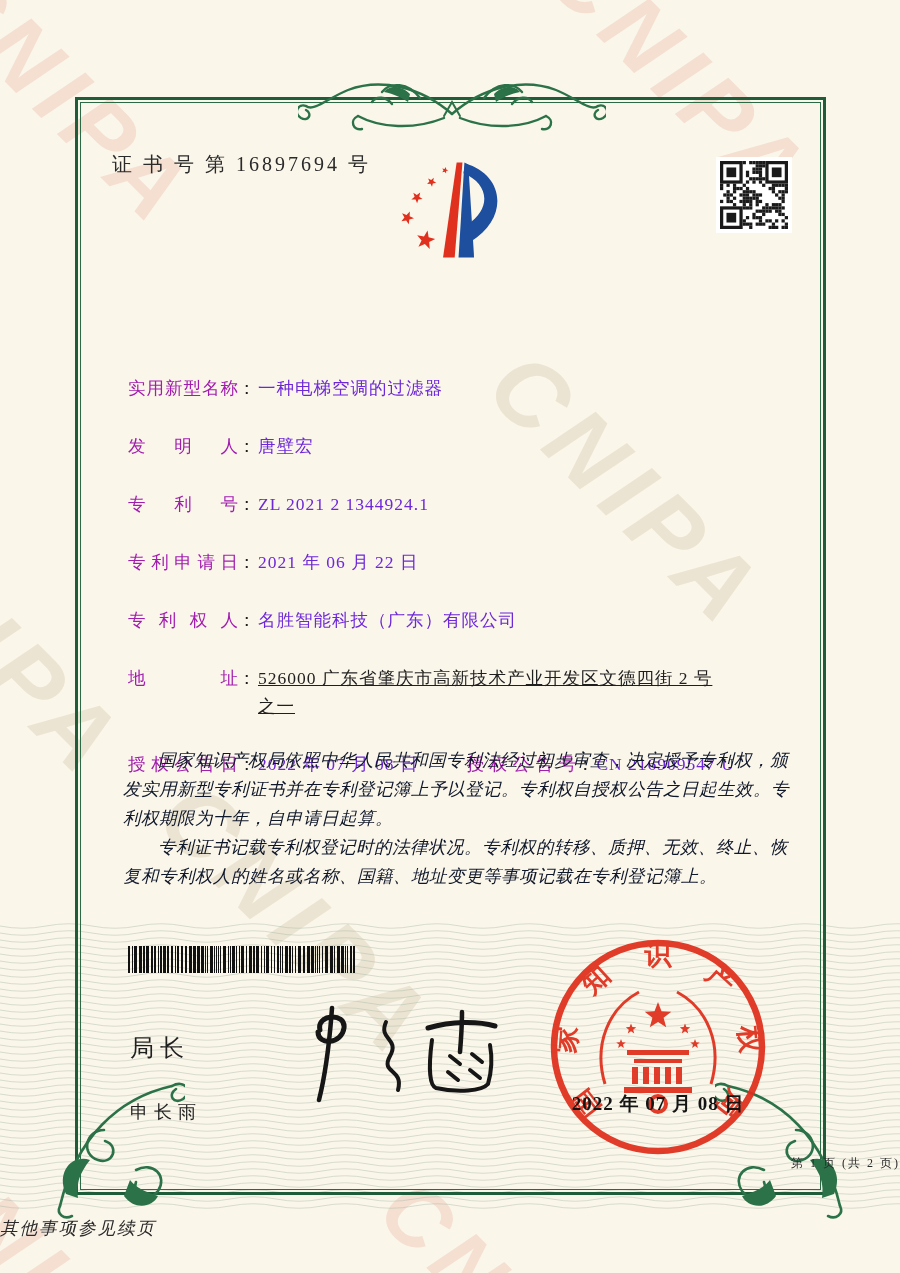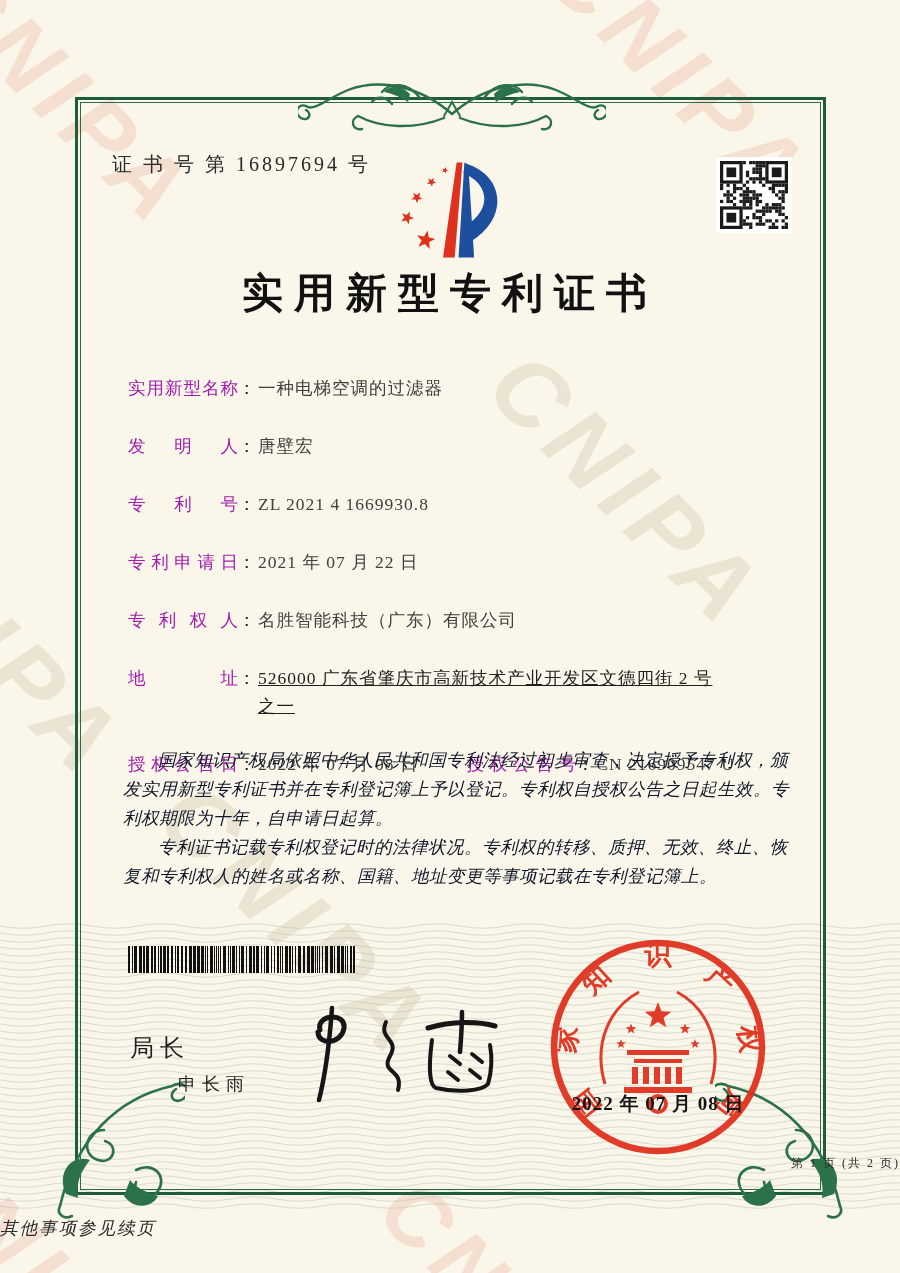--- a/index.html
+++ b/index.html
@@ -33,30 +33,30 @@
     font-size:41px; font-weight:bold; letter-spacing:11px; color:#111;
   }
   #fields { left:128px; top:374px; width:676px; font-size:17.5px; }
   .frow { margin-bottom:30px; line-height:28px; white-space:nowrap; }
   .frow-wrap { white-space:normal; }
   .flabel {
     display:inline-block; width:110px; text-align:justify; text-align-last:justify;
     vertical-align:top; color:#a21caf;
   }
   .fcolon { display:inline-block; width:20px; vertical-align:top; }
-  .fvalue { letter-spacing:1px; color:#404040;margin-top:29px; }
+  .fvalue { letter-spacing:1px; color:#6d28d9;margin-top:29px; }
   .fvalue-block { display:inline-block; vertical-align:top; width:470px; letter-spacing:1px;text-decoration:underline; }
   .grant-row { display:flex; margin-bottom:0; }
   .grant-right { margin-left:48px; }
   #paras { left:123px; top:746px; width:676px; font-size:17.5px; line-height:29px;
     font-style:italic; color:#0f172a; letter-spacing:0.5px; }
   #paras p { text-indent:2em; }
   #barcode { left:128px; top:946px; line-height:0; }
   #director-title { left:130px; top:1032px; font-size:24px; letter-spacing:6px; }
-  #director-name { left:130px; top:1072px; font-size:18px; letter-spacing:6px;margin-left:48px; }
+  #director-name { left:130px; top:1100px; font-size:18px; letter-spacing:6px; }
   #signature { left:282px; top:1000px; }
   #seal { left:543px; top:932px; z-index:5; }
   #seal-date {
     left:548px; top:1091px; width:220px; text-align:center; z-index:6;
     font-size:19px; font-weight:600; letter-spacing:1px; color:#141414;
   }
   #page-num { left:0; top:1155px; width:900px; text-align:right; font-size:12px;
     letter-spacing:2px; color:#2b2b2b; }
   #cont-note { left:0; top:1216px; width:900px; text-align:left; font-size:17.5px;
     font-style:italic; letter-spacing:2px; color:#2b2b2b; }
@@ -337,34 +337,33 @@
         <rect x="6.476190476190476" y="6.476190476190476" width="9.714285714285715" height="9.714285714285715" fill="#1a1a1a"></rect>
         <rect x="45.333333333333336" y="0" width="22.666666666666668" height="22.666666666666668" fill="#1a1a1a"></rect>
         <rect x="48.57142857142857" y="3.238095238095238" width="16.19047619047619" height="16.19047619047619" fill="#ffffff"></rect>
         <rect x="51.80952380952381" y="6.476190476190476" width="9.714285714285715" height="9.714285714285715" fill="#1a1a1a"></rect>
         <rect x="0" y="45.333333333333336" width="22.666666666666668" height="22.666666666666668" fill="#1a1a1a"></rect>
         <rect x="3.238095238095238" y="48.57142857142857" width="16.19047619047619" height="16.19047619047619" fill="#ffffff"></rect>
         <rect x="6.476190476190476" y="51.80952380952381" width="9.714285714285715" height="9.714285714285715" fill="#1a1a1a"></rect>
       </svg>
   </div>
 
-  <div class="content" id="title">实用新型专利证书</div>
 
   <div class="content" id="fields">
     <div class="frow">
       <span class="flabel">实用新型名称</span><span class="fcolon">：</span><span class="fvalue">一种电梯空调的过滤器</span>
     </div>
     <div class="frow">
       <span class="flabel">发明人</span><span class="fcolon">：</span><span class="fvalue">唐壁宏</span>
     </div>
     <div class="frow">
-      <span class="flabel">专利号</span><span class="fcolon">：</span><span class="fvalue">ZL 2021 4 1669930.8</span>
+      <span class="flabel">专利号</span><span class="fcolon">：</span><span class="fvalue">ZL 2021 2 1344924.1</span>
     </div>
     <div class="frow">
-      <span class="flabel">专利申请日</span><span class="fcolon">：</span><span class="fvalue">2021 年 07 月 22 日</span>
+      <span class="flabel">专利申请日</span><span class="fcolon">：</span><span class="fvalue">2021 年 06 月 22 日</span>
     </div>
     <div class="frow">
       <span class="flabel">专利权人</span><span class="fcolon">：</span><span class="fvalue">名胜智能科技（广东）有限公司</span>
     </div>
     <div class="frow frow-wrap">
       <span class="flabel">地址</span><span class="fcolon">：</span><span class="fvalue-block">526000 广东省肇庆市高新技术产业开发区文德四街 2 号之一</span>
     </div>
     <div class="frow grant-row">
       <span><span class="flabel">授权公告日</span><span class="fcolon">：</span><span class="fvalue">2022 年 07 月 08 日</span></span>
       <span class="grant-right"><span class="flabel">授权公告号</span><span class="fcolon">：</span><span class="fvalue">CN 216909547 U</span></span>

